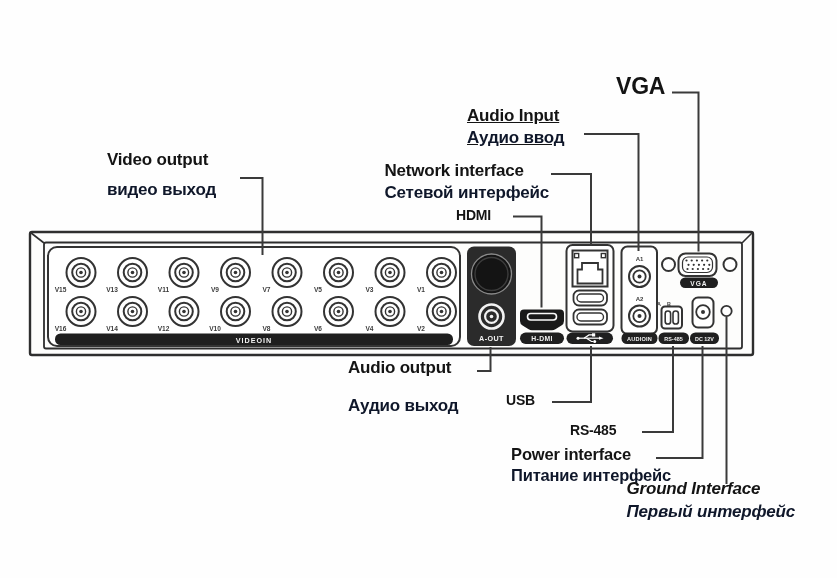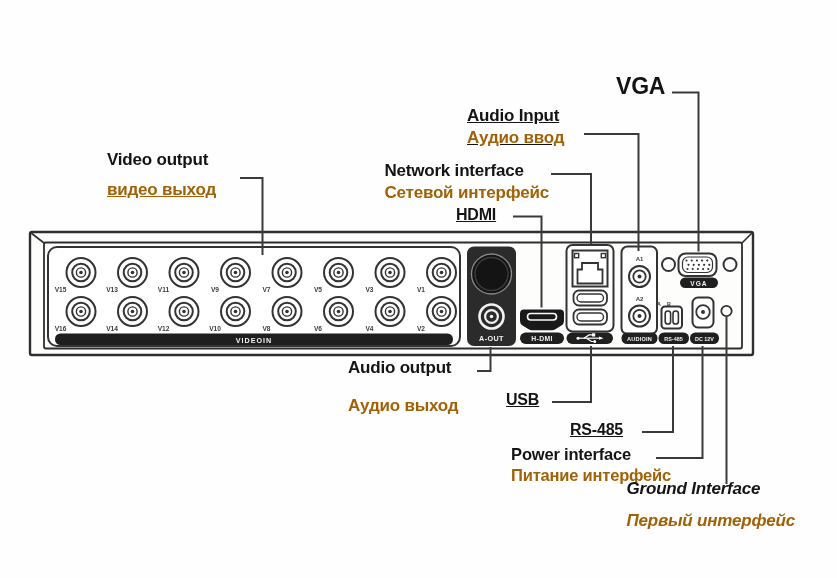--- a/index.html
+++ b/index.html
@@ -1,40 +1,40 @@
 <!DOCTYPE html>
 <html><head>
 <meta charset="utf-8">
 <style>
   html,body{margin:0;padding:0;background:#ffffff;}
   #stage{position:relative;width:837px;height:578px;background:#fefefe;overflow:hidden;
          font-family:"Liberation Sans",sans-serif;}
   #diagram-svg{position:absolute;left:0;top:0;}
   .callout{position:absolute;font-weight:700;font-size:17px;line-height:20px;
            color:#141414;white-space:nowrap;letter-spacing:-0.2px;}
-  .callout .ru{display:block;color:#a16207;}
+  .callout .ru{display:block;color:#0f172a;}
   .right{}
   .big{font-size:23px;}
-  .mid{font-size:16px;text-decoration:underline;}
+  .mid{font-size:14px;}
   #co-video-output{left:107px;top:150px;}
-  #co-video-output .ru{margin-top:10px;text-decoration:underline;}
+  #co-video-output .ru{margin-top:10px;}
   #co-audio-input{left:467px;top:106px;text-decoration:underline;}
   #co-audio-input .ru{margin-top:2px;}
   #co-vga{left:616px;top:76px;}
   #co-network{right:288px;top:161px;}
   #co-network .ru{margin-top:2px;}
   #co-hdmi{left:456px;top:205px;}
   #co-audio-output{left:348px;top:358px;}
   #co-audio-output .ru{margin-top:18px;}
   #co-usb{left:506px;top:390px;}
   #co-rs485{left:570px;top:420px;}
   #co-power{right:166px;top:444px;font-size:16.5px;}
   #co-power .ru{margin-top:1px;}
   #co-ground{right:42px;top:479px;font-style:italic;}
-  #co-ground .ru{margin-top:12px;}
+  #co-ground .ru{margin-top:3px;}
   svg text{font-family:"Liberation Sans","DejaVu Sans",sans-serif;font-weight:700;}
 </style>
 </head>
 <body>
 
 <div id="stage">
 
 <svg id="diagram-svg" width="837" height="578" viewBox="0 0 837 578">
   <defs>
     <g id="bnc">

